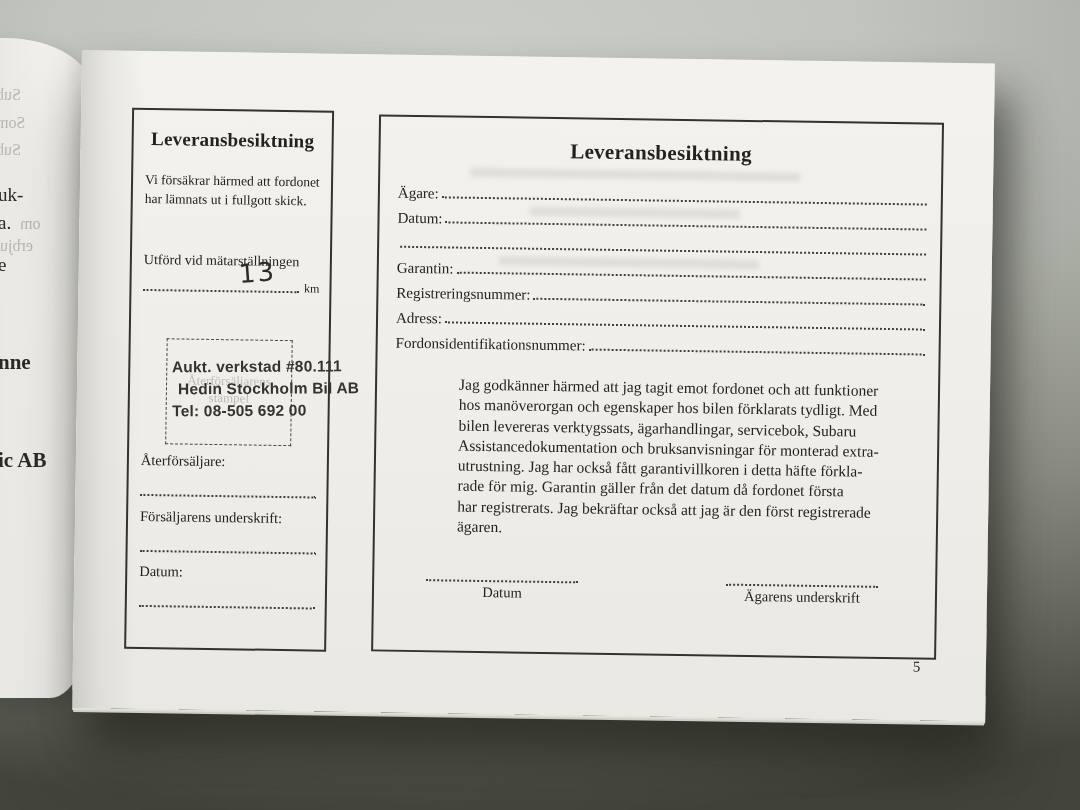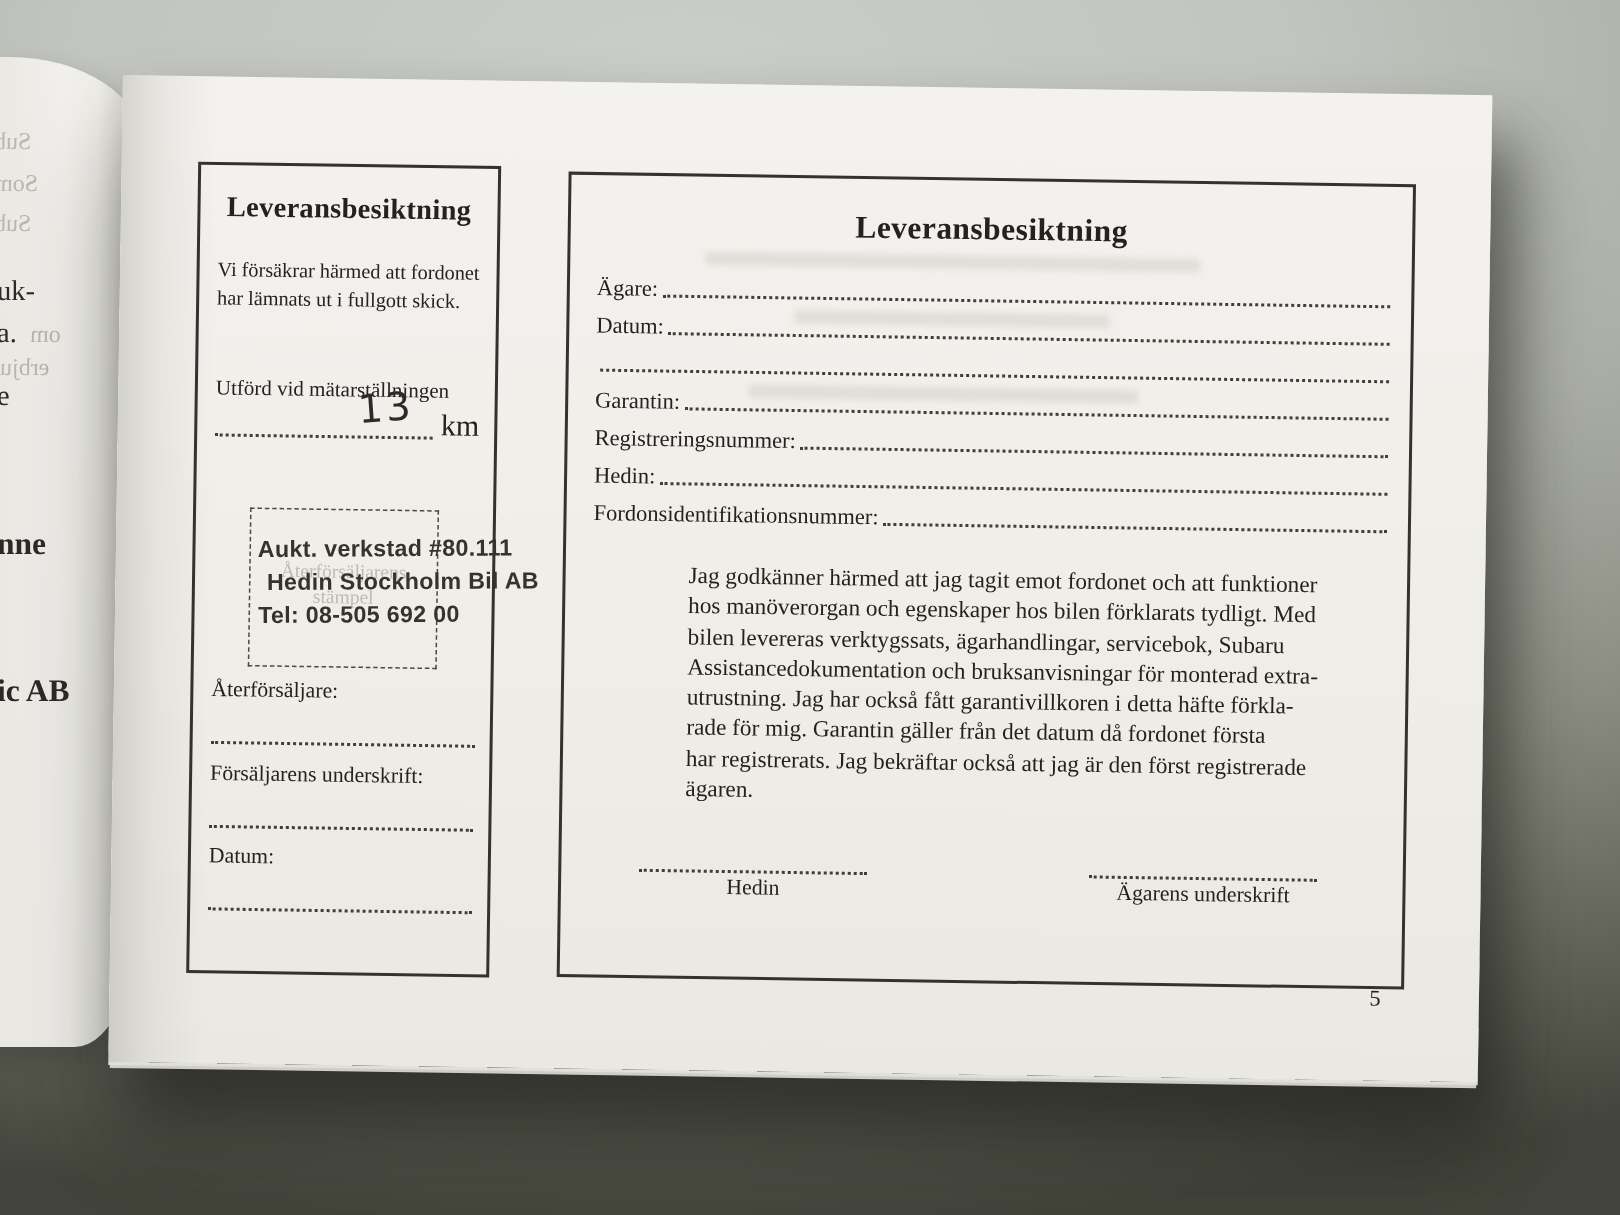--- a/index.html
+++ b/index.html
@@ -31,21 +31,21 @@
   .rbox{left:298px;top:60px;width:561px;height:533px;}
   .lbox h2{margin:0;position:absolute;top:18px;left:0;right:0;text-align:center;
     font-size:19px;font-weight:bold;letter-spacing:.2px;}
   .rbox h2{margin:0;position:absolute;top:20px;left:0;right:0;text-align:center;
     font-size:21px;font-weight:bold;letter-spacing:.3px;}
   .lbox .intro{position:absolute;top:60px;left:12px;right:8px;margin:0;
     font-size:13.5px;line-height:19px;}
   .odo-label{position:absolute;top:142px;left:12px;margin:0;font-size:14px;}
   .odo-row{position:absolute;top:160px;left:12px;right:10px;display:flex;align-items:flex-end;height:24px;}
   .leader{flex:1;border-bottom:2px dotted #3f3e39;margin-bottom:3px;}
-  .odo-row .unit{font-size:20px;margin-left:5px;}
+  .odo-row .unit{font-size:12px;margin-left:5px;}
   .hand{position:absolute;left:54%;top:-14px;font-family:"DejaVu Sans",sans-serif;
     font-size:26px;font-weight:500;color:#2c2b27;transform:rotate(-5deg);letter-spacing:2px;}
   
   .stamp-box{position:absolute;left:36px;top:228px;width:124px;height:104px;
     border:1.5px dashed #4a4944;}
   .stamp-ph{position:absolute;left:0;right:0;top:32px;text-align:center;
     color:#bdbbb4;font-size:13px;line-height:17px;}
   .stamp{position:absolute;left:42px;top:244px;white-space:nowrap;
     font-family:"Liberation Sans",sans-serif;font-weight:600;font-size:15.5px;
     line-height:22px;color:#34332d;transform:rotate(-1.2deg);letter-spacing:.2px;}
@@ -140,21 +140,21 @@
         </div>
         <div class="row">
           <span class="lbl">Garantin:</span>
           <span class="leader"></span>
         </div>
         <div class="row">
           <span class="lbl">Registreringsnummer:</span>
           <span class="leader"></span>
         </div>
         <div class="row">
-          <span class="lbl">Hedin:</span>
+          <span class="lbl">Adress:</span>
           <span class="leader"></span>
         </div>
         <div class="row">
           <span class="lbl">Fordonsidentifikationsnummer:</span>
           <span class="leader"></span>
         </div>
       </div>
 
       <div class="para">
         <div>Jag godkänner härmed att jag tagit emot fordonet och att funktioner</div>
@@ -162,21 +162,21 @@
         <div>bilen levereras verktygssats, ägarhandlingar, servicebok, Subaru</div>
         <div>Assistancedokumentation och bruksanvisningar för monterad extra-</div>
         <div>utrustning. Jag har också fått garantivillkoren i detta häfte förkla-</div>
         <div>rade för mig. Garantin gäller från det datum då fordonet första</div>
         <div>har registrerats. Jag bekräftar också att jag är den först registrerade</div>
         <div>ägaren.</div>
       </div>
 
       <div class="sig d">
         <div class="sline"></div>
-        <span>Hedin</span>
+        <span>Datum</span>
       </div>
       <div class="sig o">
         <div class="sline"></div>
         <span>Ägarens underskrift</span>
       </div>
     </section>
 
     <div class="pgnum">5</div>
   </div>
 

